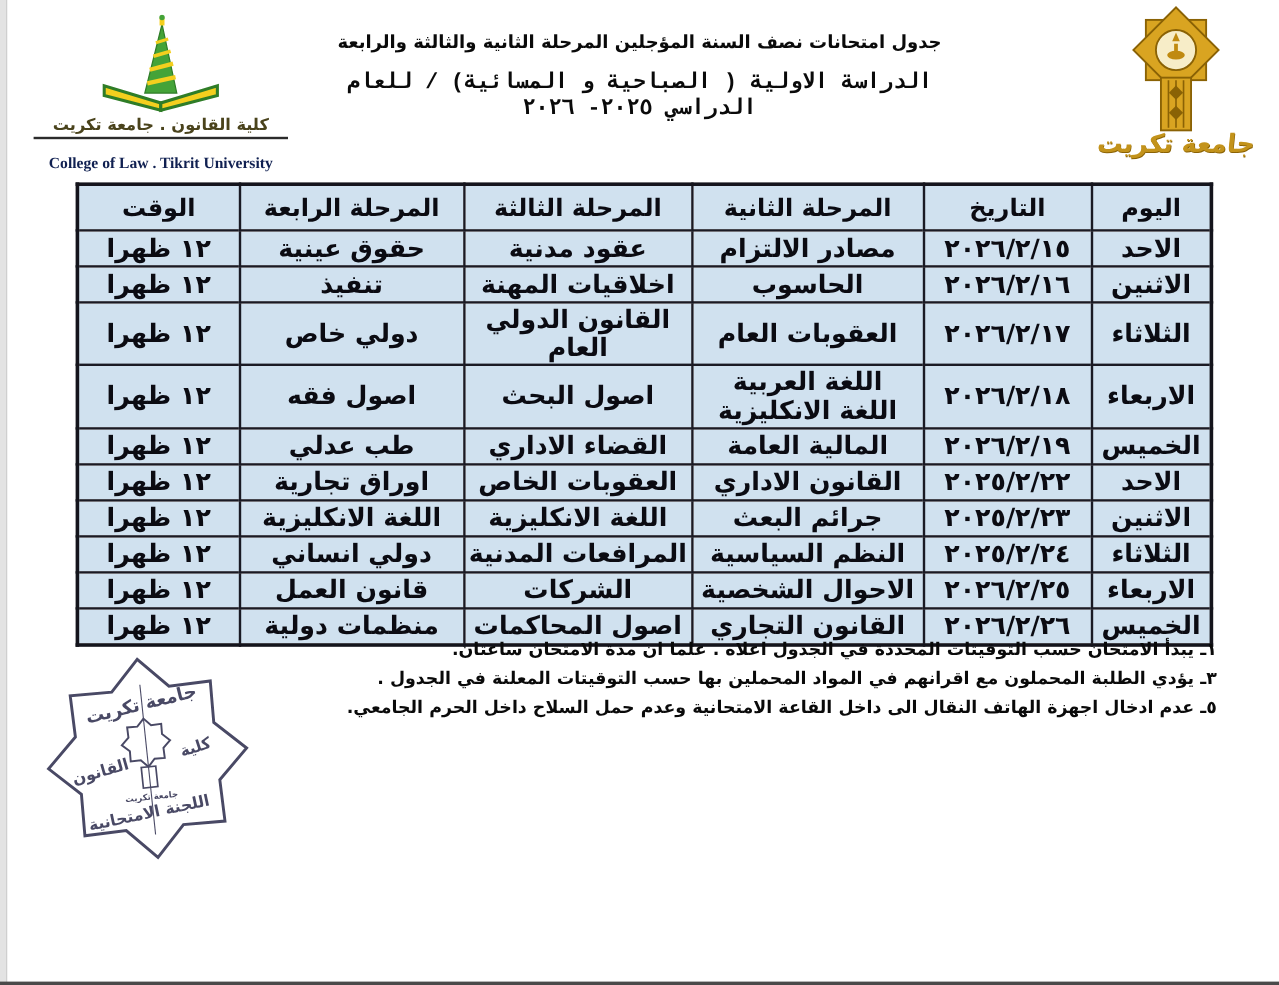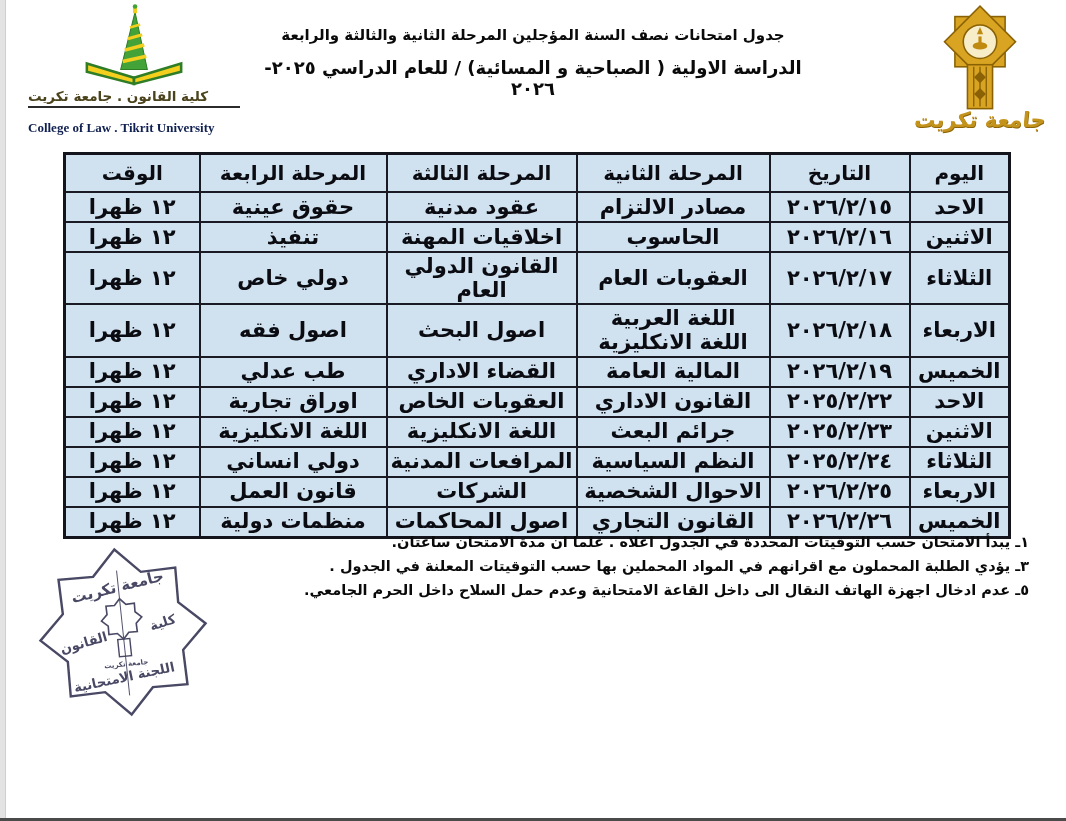--- a/index.html
+++ b/index.html
@@ -9,24 +9,24 @@
     overflow:hidden;
   }
   
   .edge-left { position:absolute; left:0; top:0; width:5px; height:821px; background:#e3e3e3; border-right:1px solid #cfcfcf; }
   .edge-bottom { position:absolute; left:0; bottom:0; width:1066px; height:3px; background:#4a4a4a; }
 
   
   .header-block { position:absolute; left:248px; top:26px; width:570px; text-align:center; direction:rtl; color:#0a0a0a; }
   .header-line1 { font-size:16px; font-weight:bold; margin:0 0 14px 0; }
   .header-line2 { font-size:15px; font-weight:bold; margin:0 0 13px 0; }
-  .header-line3 { font-size:18px; font-weight:bold; margin:8px; }
-
-  
-  .logo-left { position:absolute; left:28px; top:4px; width:212px; text-align:left; }
+  .header-line3 { font-size:18px; font-weight:bold; margin:8px;font-family:Liberation Mono, monospace; }
+
+  
+  .logo-left { position:absolute; left:28px; top:12px; width:212px; text-align:center; }
   .logo-left .emblem { display:block; margin:0 auto; }
   .logo-left .ar { font-size:13.5px; font-weight:bold; color:#4a431c; direction:rtl;
                    border-bottom:2px solid #2b2b2b; padding-bottom:2px; margin-top:2px; }
   .logo-left .en { font-family:"Liberation Serif", serif; font-size:13px; font-weight:bold; color:#102051; margin-top:12px; }
 
   
   .logo-right { position:absolute; left:912px; top:4px; width:136px; text-align:center; }
   .logo-right .caption { position:relative; margin-top:-12px; font-size:21px; font-weight:bold;
                          color:#c3931b; direction:rtl; transform:skewX(-6deg);
                          text-shadow:0.5px 0.5px 0 #8a6205; }
@@ -39,21 +39,21 @@
     border:2px solid #1a1a24; background:#d0e1ef; text-align:center; vertical-align:middle;
     font-weight:bold; color:#0b0b12; padding:1px 3px; overflow:hidden;
   }
   table.schedule th { font-size:20px; height:34px; }
   table.schedule td { font-size:21px; height:26px; line-height:1.15;margin-top:47px; }
   tr.tall td { height:42px; }
   td.date-cell { font-size:14px; letter-spacing:1.5px; color:#10102a; }
   td.time-cell { direction:ltr; font-size:14px; }
 
   
-  .notes { position:absolute; right:37px; top:534px; width:800px; direction:rtl; text-align:right;
+  .notes { position:absolute; right:52px; top:534px; width:800px; direction:rtl; text-align:right;
            color:#0a0a0a; }
   .notes p { margin:0 0 8px 0; font-size:14.5px; font-weight:bold; }
 
   
   .stamp { position:absolute; left:34px; top:546px; width:178px; height:172px;
            transform:rotate(-6deg); opacity:0.92; }
   .stamp svg { display:block; }
   .stamp text { font-family:"DejaVu Sans", sans-serif; font-weight:bold; fill:#3a3a58; }
 </style>
 </head>

